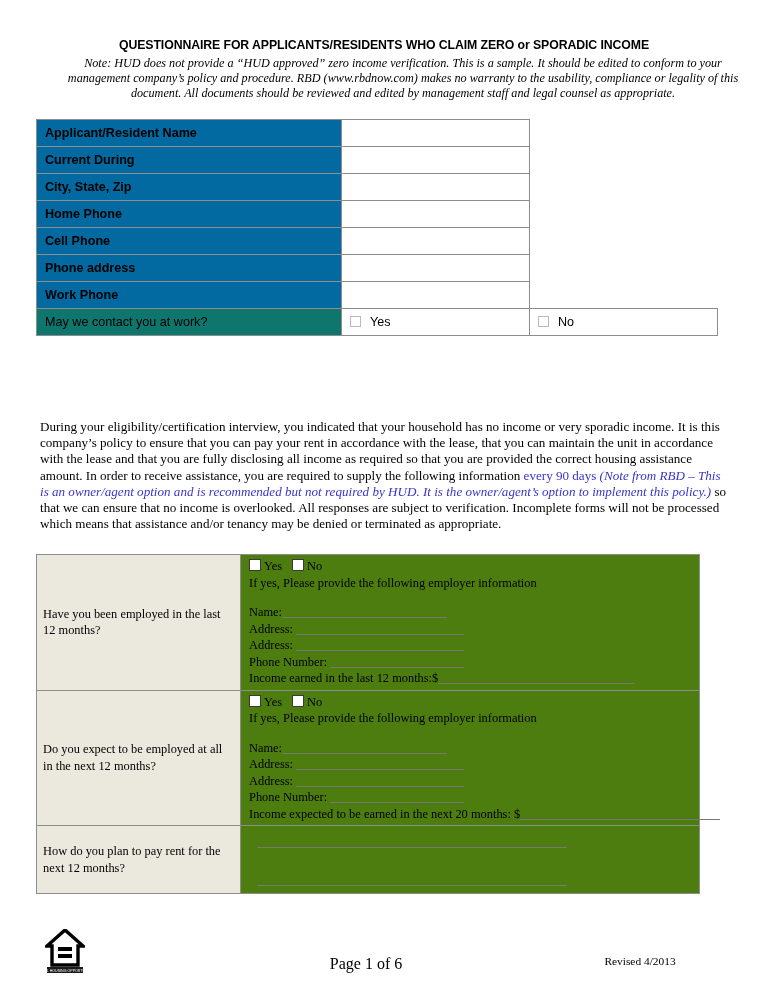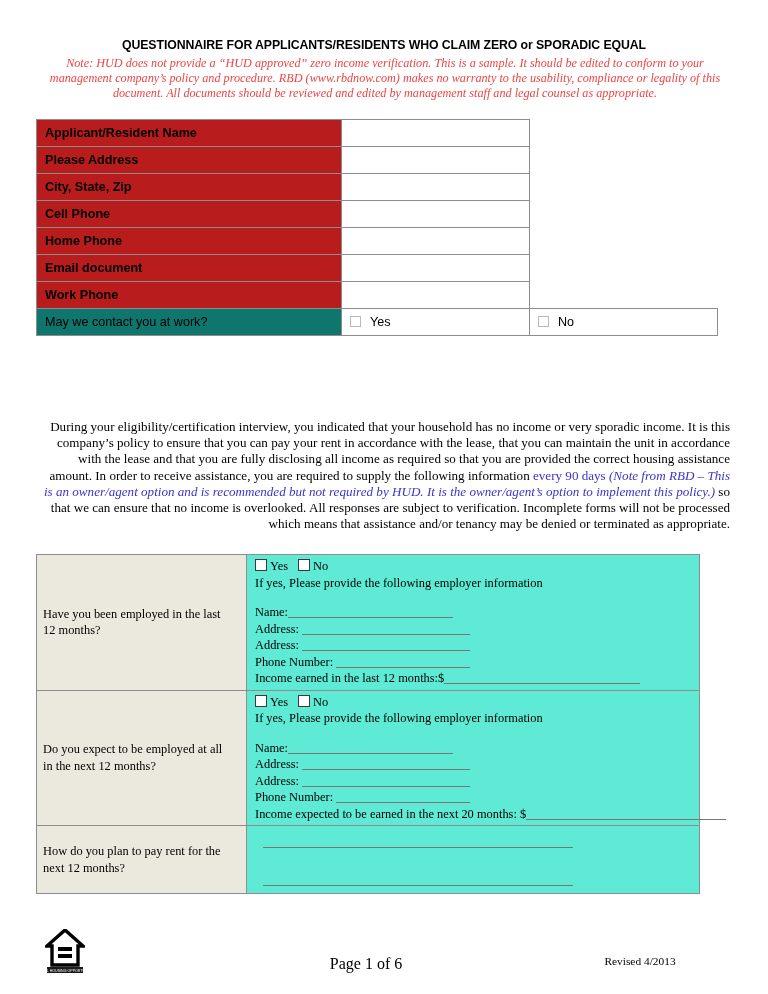--- a/index.html
+++ b/index.html
@@ -29,48 +29,48 @@
     width: 696px;
     text-align: center;
     font-family: "Liberation Sans", "DejaVu Sans", sans-serif;
     font-weight: bold;
     font-size: 12.3px;
     letter-spacing: -0.1px;
     color: #000;
   }
   .doc-note {
     position: absolute;
-    left: 40px; top: 56px;
+    left: 58px; top: 56px;
     width: 690px;
     text-align: center;
     font-family: "Liberation Serif", "DejaVu Serif", serif;
     font-style: italic;
     font-size: 12.2px;
     line-height: 15.2px;
-    color: #ef4444;
+    color: #000000;
   }
 
   
   .tbl1 {
     position: absolute;
     left: 36px; top: 119px;
     width: 682px;
     border-collapse: collapse;
     table-layout: fixed;
     font-family: "Liberation Sans", "DejaVu Sans", sans-serif;
   }
   .tbl1 td {
     border: 1px solid #8d8d8d;
     height: 26px;
     padding: 0 0 0 8px;
     vertical-align: middle;
     font-size: 12.6px;
   }
   .tbl1 td.lbl {
-    background: #b91c1c;
+    background: #0369a1;
     font-weight: bold;
     width: 296px;
   }
   .tbl1 td.val { background: #ffffff; }
   .tbl1 td.lbl-plain {
     background: #0f766e;
     font-weight: normal;
     width: 296px;
   }
   .tbl1 td.cb-cell {
@@ -87,21 +87,21 @@
     margin-right: 9px;
   }
 
   
   .para {
     position: absolute;
     left: 40px; top: 419px;
     width: 690px;
     font-size: 13.1px;
     line-height: 16.2px;
-    text-align: right;
+    text-align: left;
   }
   .para .hl { color: #3a34c8; }
   .para .hl-i { color: #3a34c8; font-style: italic; }
 
   
   .tbl2 {
     position: absolute;
     left: 36px; top: 554px;
     width: 664px;
     border-collapse: collapse;
@@ -109,24 +109,24 @@
   }
   .tbl2 td {
     border: 1px solid #8d8d8d;
     vertical-align: middle;
     font-size: 12.4px;
     line-height: 16.5px;
   }
   .tbl2 td.q {
     background: #ebe9de;
     width: 189px;
-    padding: 6px 14px 6px 6px;
+    padding: 6px 8px 6px 6px;
   }
   .tbl2 td.a {
-    background: #5eead4;
+    background: #4d7c0f;
     padding: 3px 16px 3px 8px;
     vertical-align: top;
     margin-top: 44px;
   }
   .cbx-lg {
     display: inline-block;
     width: 10px; height: 10px;
     border: 1px solid #3a3a3a;
     background: #fff;
     vertical-align: -1px;
@@ -164,48 +164,48 @@
     width: 160px;
     text-align: center;
     font-size: 11.4px;
   }
 </style>
 </head>
 <body>
 
 <div class="page">
 
-  <div class="doc-title">QUESTIONNAIRE FOR APPLICANTS/RESIDENTS WHO CLAIM ZERO or SPORADIC EQUAL</div>
+  <div class="doc-title">QUESTIONNAIRE FOR APPLICANTS/RESIDENTS WHO CLAIM ZERO or SPORADIC INCOME</div>
 
   <div class="doc-note">Note: HUD does not provide a “HUD approved” zero income verification.  This is a sample.  It should be edited to conform to your management company’s policy and procedure.  RBD (www.rbdnow.com) makes no warranty to the usability, compliance or legality of this document.  All documents should be reviewed and edited by management staff and legal counsel as appropriate.</div>
 
   <table class="tbl1">
     <tbody>
       <tr>
         <td class="lbl">Applicant/Resident Name</td>
         <td class="val"></td>
       </tr>
       <tr>
-        <td class="lbl">Please Address</td>
+        <td class="lbl">Current During</td>
         <td class="val"></td>
       </tr>
       <tr>
         <td class="lbl">City, State, Zip</td>
         <td class="val"></td>
       </tr>
       <tr>
+        <td class="lbl">Home Phone</td>
+        <td class="val"></td>
+      </tr>
+      <tr>
         <td class="lbl">Cell Phone</td>
         <td class="val"></td>
       </tr>
       <tr>
-        <td class="lbl">Home Phone</td>
-        <td class="val"></td>
-      </tr>
-      <tr>
-        <td class="lbl">Email document</td>
+        <td class="lbl">Phone address</td>
         <td class="val"></td>
       </tr>
       <tr>
         <td class="lbl">Work Phone</td>
         <td class="val"></td>
       </tr>
       <tr>
         <td class="lbl-plain">May we contact you at work?</td>
         <td class="cb-cell"><span class="cbx-sm"></span><span>Yes</span></td>
         <td class="val"><span class="cbx-sm"></span><span>No</span></td>

